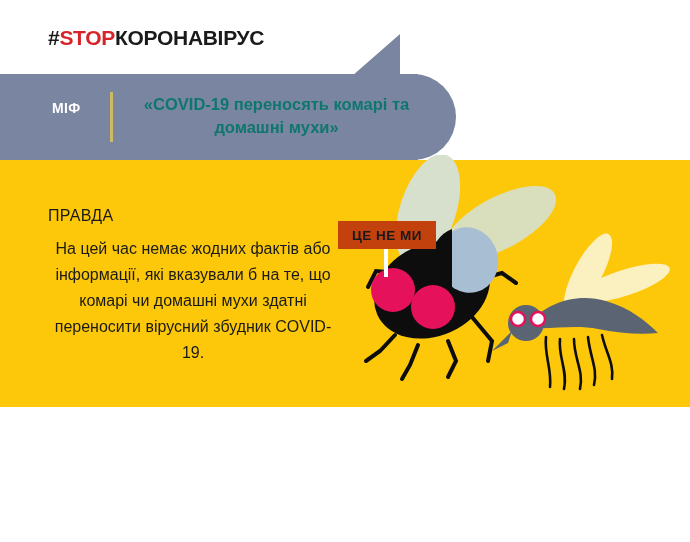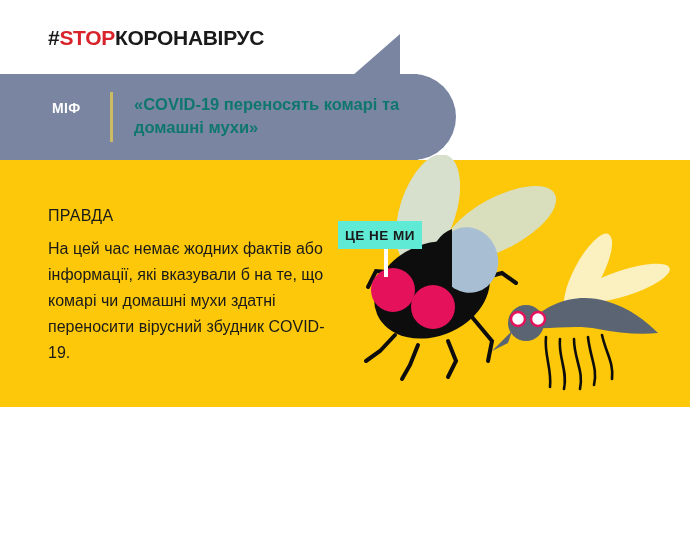--- a/index.html
+++ b/index.html
@@ -12,20 +12,21 @@
     background: #ffffff;
     font-family: "Liberation Sans", sans-serif;
     overflow: hidden;
   }
   #poster {
     position: relative;
     width: 690px;
     height: 542px;
     background: #ffffff;
     overflow: hidden;
+    text-align: center;
   }
 
   
   .hashtag {
     position: absolute;
     left: 48px;
     top: 26px;
     font-size: 21px;
     font-weight: bold;
     letter-spacing: -0.3px;
@@ -125,23 +126,23 @@
     font-size: 16px;
     color: #1a1a1a;
     line-height: 1.62;
   }
 
   
   .sign {
     position: absolute;
     left: 338px;
     top: 221px;
-    width: 84px;
+    width: 98px;
     height: 28px;
-    background: #5eead4;
+    background: #c2410c;
     display: flex;
     align-items: center;
     justify-content: center;
   }
   .sign-label {
     font-size: 13.5px;
     font-weight: bold;
     color: #1a1a1a;
     letter-spacing: 0.5px;
   }

